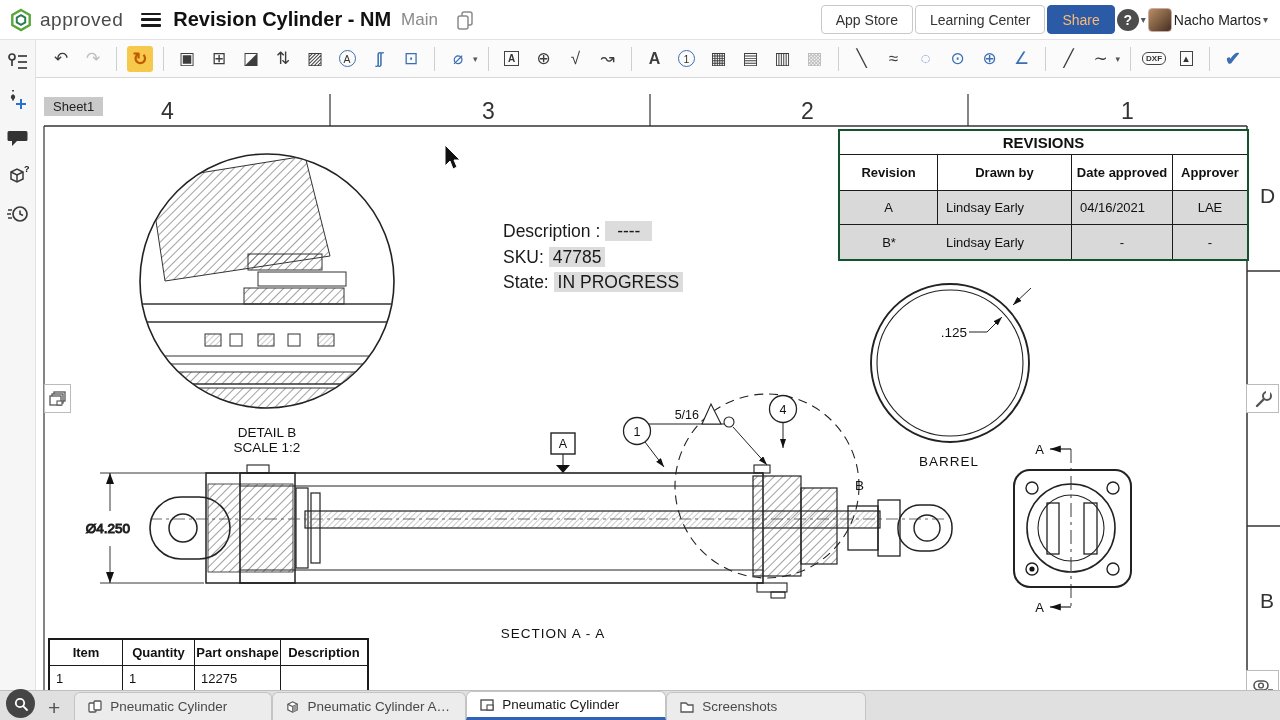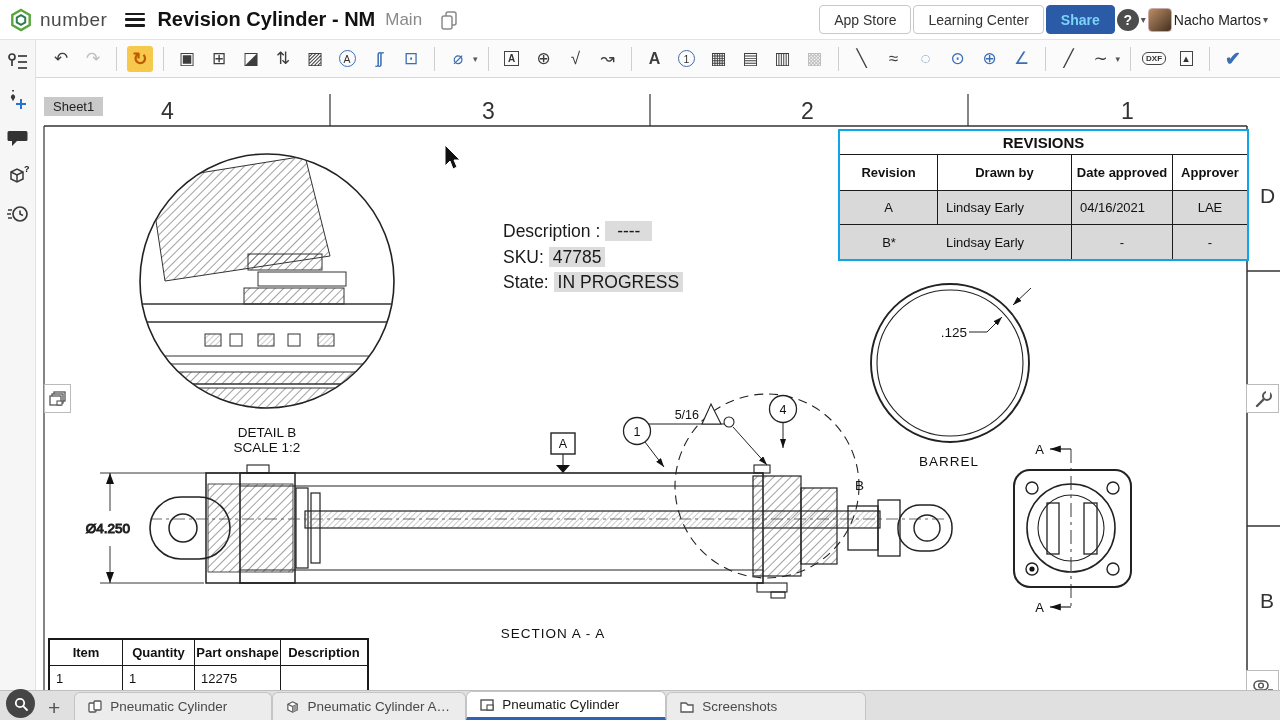--- a/index.html
+++ b/index.html
@@ -8,21 +8,21 @@
   
   .header { position:absolute; left:0; top:0; width:1280px; height:40px; background:#fff; border-bottom:1px solid #e3e3e3; display:flex; align-items:center; z-index:30; }
   .logo { display:flex; align-items:center; gap:6px; padding:0 10px 0 8px; }
   .logo-word { font-size:19px; color:#4a4a4a; letter-spacing:.5px; }
   .burger { width:20px; height:14px; display:flex; flex-direction:column; justify-content:space-between; margin:0 12px 0 8px; cursor:pointer; }
   .burger span { height:2.6px; background:#1a1a1a; border-radius:1px; }
   .doc-title { font-size:20px; font-weight:700; color:#111; margin-right:10px; white-space:nowrap; }
   .branch { font-size:17px; color:#8a8a8a; margin-right:16px; }
   .hdr-right { margin-left:auto; display:flex; align-items:center; gap:2px; padding-right:12px; }
   .btn { height:29px; padding:0 14px; border:1px solid #c9c9c9; border-radius:4px; background:#fff; font-size:14px; color:#333; display:flex; align-items:center; cursor:pointer; }
-  .btn.primary { background:#2b5aa7; border-color:#2b5aa7; color:#7dd3fc; font-weight:700; }
+  .btn.primary { background:#2b5aa7; border-color:#2b5aa7; color:#fdba74; font-weight:400; }
   .help-wrap { display:flex; align-items:center; gap:2px; }
   .help-circle { width:22px; height:22px; border-radius:50%; background:#4d4d4d; color:#fff; font-weight:700; font-size:14px; display:flex; align-items:center; justify-content:center; }
   .caret { font-size:10px; color:#555; }
   .avatar { width:24px; height:24px; border-radius:4px; background:linear-gradient(135deg,#b98d63 0%,#7a5a40 55%,#42301f 100%); border:1px solid #caa; }
   .user-name { font-size:14px; color:#222; }
 
   
   .toolbar { position:absolute; left:36px; top:40px; width:1244px; height:38px; background:#fbfbfb; border-bottom:1px solid #d8d8d8; display:flex; align-items:center; padding-left:12px; gap:6px; z-index:25; }
   .tbtn { width:26px; height:26px; display:flex; align-items:center; justify-content:center; font-size:17px; color:#3d3d3d; border-radius:3px; cursor:pointer; flex:0 0 auto; }
   .tbtn.blue { color:#3c6eb4; }
@@ -42,21 +42,21 @@
   
   .canvas { position:absolute; left:36px; top:78px; width:1244px; height:612px; background:#fff; overflow:hidden; z-index:1;margin-top:16px; }
   .draw-svg { position:absolute; left:0; top:0; z-index:2; pointer-events:none; }
 
   .sheet-tab { position:absolute; left:8px; top:3px; background:#c9c9c9; color:#222; font-size:13px; padding:2px 9px; z-index:4; cursor:pointer; }
   .zone { position:absolute; color:#333; z-index:3; }
   .zone.num { font-size:23px; top:4px; }
   .zone.letter { font-size:21px; left:1224px; }
 
   
-  .rev-table { position:absolute; left:802px; top:35px; z-index:4; border:2px solid #0ea5e9; background:#fff; display:grid; grid-template-columns:98px 134px 101px 74px; font-size:13px; color:#111; }
+  .rev-table { position:absolute; left:802px; top:35px; z-index:4; border:2px solid #14532d; background:#fff; display:grid; grid-template-columns:98px 134px 101px 74px; font-size:13px; color:#111; }
   .rev-table .cell { border-right:1.4px solid #1a1a1a; border-bottom:1.4px solid #1a1a1a; display:flex; align-items:center; justify-content:center; }
   .rev-table .cell:nth-child(4n+1):not(.title) { }
   .rev-table .title { grid-column:1 / 5; height:24px; font-weight:700; font-size:15px; border-right:none; }
   .rev-table .hdr { height:36px; font-weight:700; }
   .rev-table .data { height:34px; background:#d9d9d9; }
   .rev-table .left { justify-content:flex-start; padding-left:8px; }
   .rev-table .cell:nth-child(5n) { border-right:none; }
   .rev-table .no-r { border-right:none; }
   .rev-table .last-row { border-bottom:none; }
 
@@ -90,21 +90,21 @@
 </style>
 </head>
 <body>
 
 <div class="header">
   <div class="logo">
     <svg width="26" height="26" viewBox="0 0 26 26">
       <polygon points="13,3 21.7,8 21.7,18 13,23 4.3,18 4.3,8" fill="none" stroke="#58a63c" stroke-width="2.4"></polygon>
       <polygon points="13,8.2 17.2,10.6 17.2,15.4 13,17.8 8.8,15.4 8.8,10.6" fill="none" stroke="#2e7d4f" stroke-width="2"></polygon>
     </svg>
-    <span class="logo-word">number</span>
+    <span class="logo-word">approved</span>
   </div>
   <div class="burger">
       <span></span>
       <span></span>
       <span></span>
     </div>
   <div class="doc-title">Revision Cylinder - NM</div>
   <div class="branch">Main</div>
   <svg width="22" height="22" viewBox="0 0 22 22">
     <rect x="8" y="3" width="10" height="13" rx="2" fill="#fff" stroke="#8a8a8a" stroke-width="1.5"></rect>

